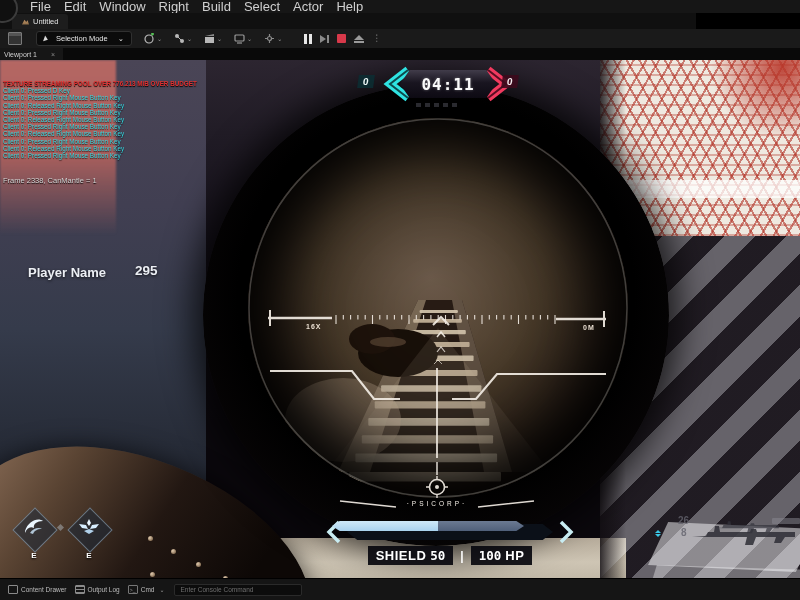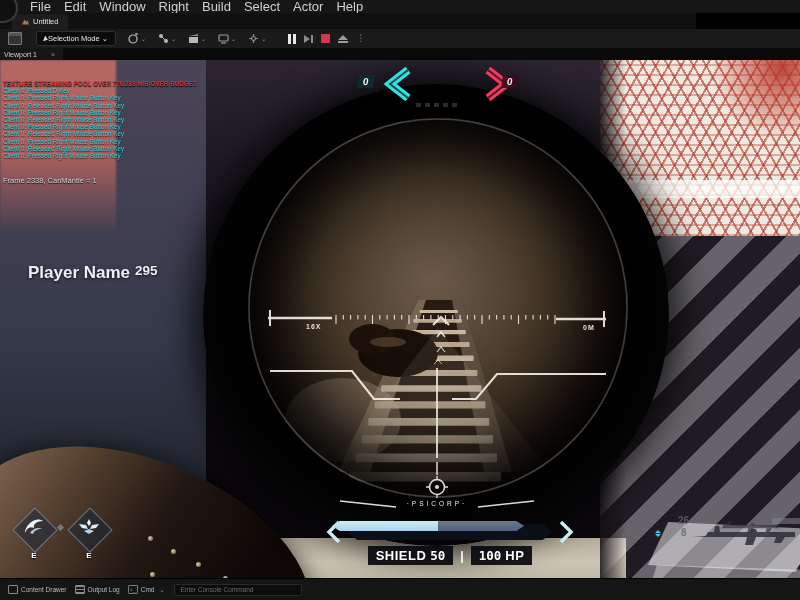--- a/index.html
+++ b/index.html
@@ -14,21 +14,21 @@
   #tabrow{position:absolute;left:0;top:13px;width:696px;height:16px;background:#101010;z-index:30;}
   #leveltab{position:absolute;left:12px;top:1px;height:15px;display:flex;align-items:center;gap:4px;
             background:#1d1d1d;padding:0 10px;border-radius:3px 3px 0 0;}
   #leveltab .lvlicon{width:7px;height:6px;background:linear-gradient(180deg,#c89a6a,#8a6a46);
             clip-path:polygon(0 100%,35% 20%,60% 60%,80% 30%,100% 100%);}
   #leveltab span{font-size:7.5px;color:#e2e2e2;}
   #toolbar{position:absolute;left:0;top:29px;width:800px;height:19px;background:#1a1a1a;
            display:flex;align-items:center;z-index:30;}
   #save-btn{margin-left:8px;width:12px;height:11px;border:1px solid #7a7a7a;border-radius:1px;
             background:linear-gradient(180deg,#555 30%,#333 30%);}
-  #mode-pill{margin-left:14px;display:flex;align-items:center;gap:0;background:#0b0b0b;
+  #mode-pill{margin-left:14px;display:flex;align-items:center;gap:8px;background:#0b0b0b;
              border:1px solid #303030;border-radius:3px;padding:2px 7px;}
   #mode-pill .cursor{width:0;height:0;border-left:4px solid #d8d8d8;border-top:3px solid transparent;
              border-bottom:3px solid transparent;transform:rotate(20deg);}
   #mode-pill span{font-size:7.5px;color:#e6e6e6;}
   .caret{font-size:6px;color:#9a9a9a;margin-left:2px;}
   .tbtn{display:flex;align-items:center;margin-left:12px;}
   .glyph{width:11px;height:11px;position:relative;}
   .glyph svg{position:absolute;inset:0;}
   #playctl{display:flex;align-items:center;gap:8px;margin-left:22px;}
   .pause-bars{display:flex;gap:2px;}
@@ -125,21 +125,21 @@
      display:flex;align-items:center;justify-content:center;}
   #timer-text{font-family:"DejaVu Sans Mono",monospace;font-weight:bold;font-size:16px;color:#fbfbfb;
      letter-spacing:1px;text-shadow:0 0 3px rgba(255,255,255,.35);}
   .score-chip{position:absolute;top:9px;font-size:10px;font-weight:bold;color:#eef8f8;
      padding:1px 5px;transform:skewX(-8deg);}
   #score-left{left:6px;background:rgba(12,44,50,.9);}
   #score-right{right:6px;background:rgba(60,10,28,.9);color:#f6eef0;}
   #timer-sub{position:absolute;left:64px;top:37px;width:44px;height:4px;opacity:.7;
      background:repeating-linear-gradient(90deg,#3c3c44 0 5px,transparent 5px 9px);}
   #player-tag{position:absolute;left:28px;top:203px;width:220px;z-index:7;}
-  #player-name{font-size:17px;font-weight:bold;color:#eceff4;text-shadow:0 1px 3px rgba(0,0,0,.7);}
+  #player-name{font-size:13px;font-weight:bold;color:#eceff4;text-shadow:0 1px 3px rgba(0,0,0,.7);}
   #player-points{position:absolute;left:107px;top:0;font-size:13.5px;font-weight:bold;color:#eceff4;
      text-shadow:0 1px 3px rgba(0,0,0,.7);}
   
   #vitals{position:absolute;left:325px;top:458px;width:250px;height:56px;z-index:7;}
   #vital-bar{position:absolute;left:22px;top:6px;width:206px;height:16px;background:#0b1018;
      clip-path:polygon(0 50%,5% 0,95% 0,100% 50%,95% 100%,5% 100%);}
   #vital-fill{position:absolute;left:7px;top:3px;width:192px;height:10px;display:flex;
      clip-path:polygon(0 50%,4% 0,96% 0,100% 50%,96% 100%,4% 100%);}
   #shield-fill{width:55%;background:linear-gradient(180deg,#cfe9f8,#a9d2ee);}
   #hp-rest{width:45%;background:linear-gradient(180deg,#6b7a92,#50607a);}
@@ -275,20 +275,23 @@
     </div>
 
     <div id="timer-hud">
       <svg width="172" height="44" style="position:absolute;left:0;top:0;">
         <polyline points="56,4 38,18 56,32" stroke="#2fe3e2" stroke-width="8" fill="none"></polyline>
         <polyline points="56,4 38,18 56,32" stroke="#0d4a4c" stroke-width="2" fill="none"></polyline>
         <polyline points="136,4 154,18 136,32" stroke="#f23a5f" stroke-width="8" fill="none"></polyline>
         <polyline points="136,4 154,18 136,32" stroke="#5a0d22" stroke-width="2" fill="none"></polyline>
       </svg>
       <div class="score-chip" id="score-left">0</div>
+      <div id="timer-panel">
+        <span id="timer-text">04:11</span>
+      </div>
       <div class="score-chip" id="score-right">0</div>
       <div id="timer-sub"></div>
     </div>
 
     <div id="player-tag">
       <span id="player-name">Player Name</span>
       <span id="player-points">295</span>
     </div>
 
     <div id="vitals">

